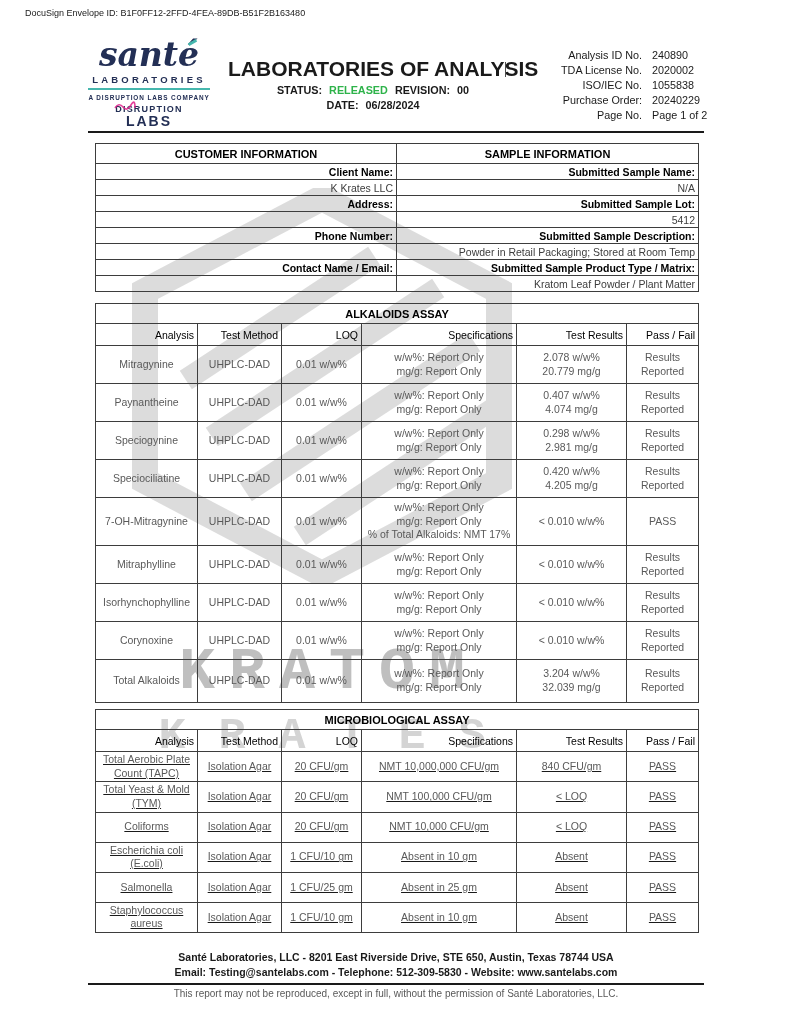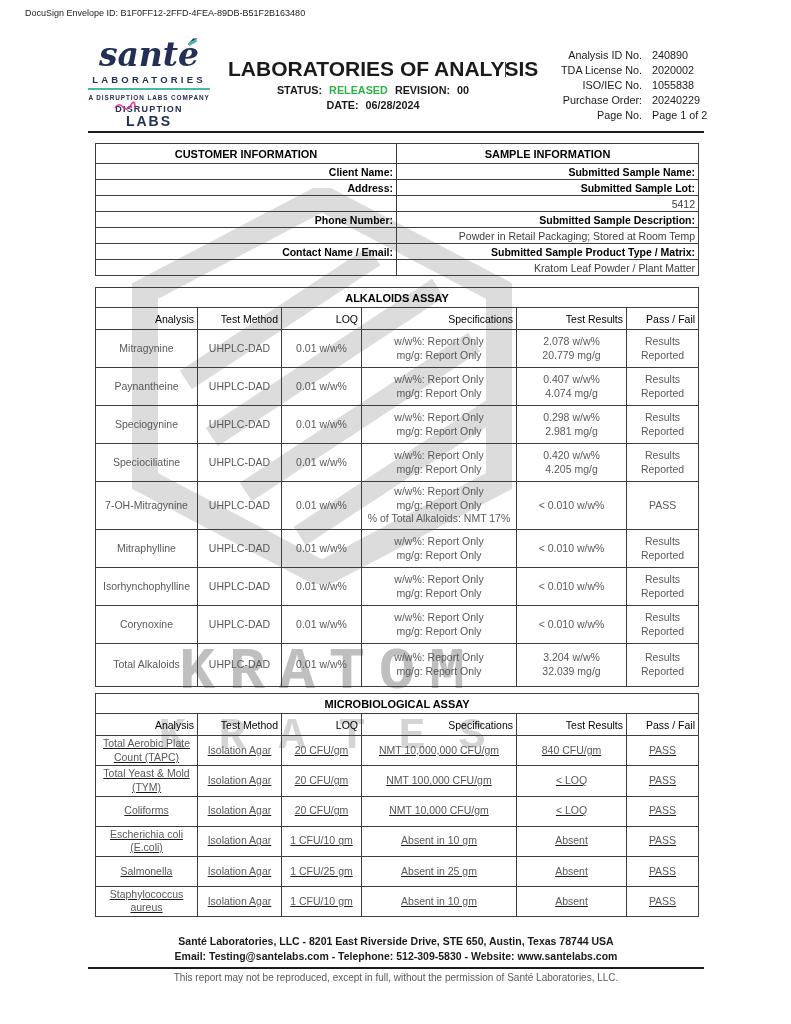--- a/index.html
+++ b/index.html
@@ -168,20 +168,24 @@
     <tbody>
         <tr>
       <th class="section-th">CUSTOMER INFORMATION</th>
       <th class="section-th">SAMPLE INFORMATION</th>
     </tr>
     <tr>
       <td class="lbl">Client Name:</td>
       <td class="lbl">Submitted Sample Name:</td>
     </tr>
     <tr>
+      <td class="val">K Krates LLC</td>
+      <td class="val">N/A</td>
+    </tr>
+    <tr>
       <td class="lbl">Address:</td>
       <td class="lbl">Submitted Sample Lot:</td>
     </tr>
     <tr>
       <td class="val"></td>
       <td class="val">5412</td>
     </tr>
     <tr>
       <td class="lbl">Phone Number:</td>
       <td class="lbl">Submitted Sample Description:</td>

